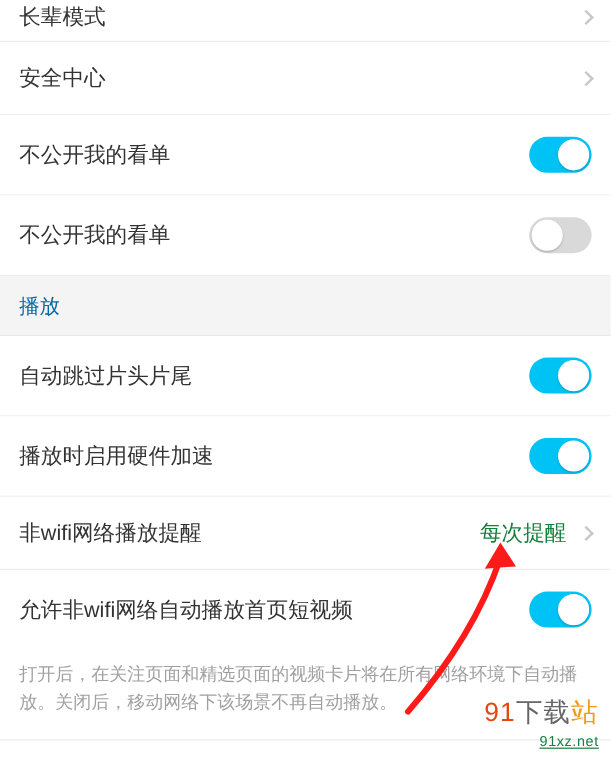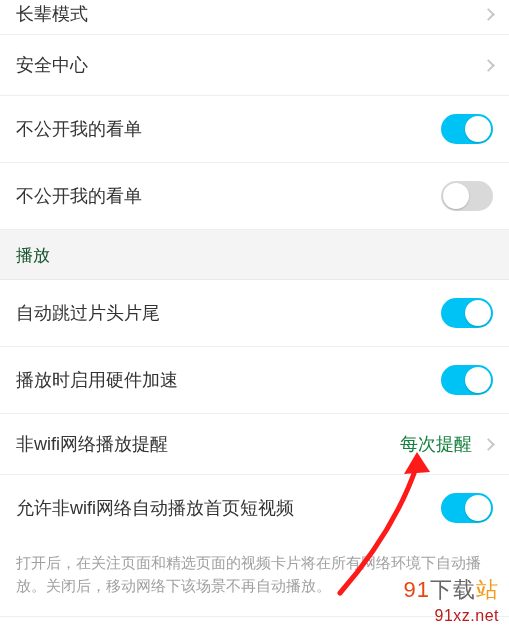--- a/index.html
+++ b/index.html
@@ -54,21 +54,21 @@
     width: 26px; height: 26px;
     background: #fff;
     border-radius: 50%;
     box-shadow: 0 1px 2px rgba(0,0,0,0.2);
   }
   .toggle.on .knob { right: 2px; }
   .toggle.off .knob { left: 2px; }
 
   .section-header {
     background: #f4f4f4;
-    color: #14532d;
+    color: #0369a1;
     font-size: 17px;
     padding: 14px 16px 12px 16px;
     border-bottom: 1px solid #e8e8e8;
   }
 
   .desc-row {
     padding: 10px 16px 18px 16px;
     font-size: 15px;
     color: #a0a0a0;
     line-height: 1.55;
@@ -95,24 +95,25 @@
   .wm-brand {
     font-size: 22px;
     font-weight: 400;
     letter-spacing: 1px;
   }
   .wm-brand .d9  { color: #e84610; }
   .wm-brand .zh1 { color: #666666; }
   .wm-brand .zh2 { color: #666666; }
   .wm-brand .zh3 { color: #f29a1a; }
   .wm-url {
-    font-size: 16px;
-    color: #b91c1c;
+    font-size: 12px;
+    color: #15803d;
     margin-top: 2px;
     letter-spacing: 0.5px;
+    text-decoration: underline;
   }
 </style>
 </head>
 <body>
 
 <div class="list">
 
   <div class="row first">
     <span class="label">长辈模式</span>
     <span class="chevron"></span>

